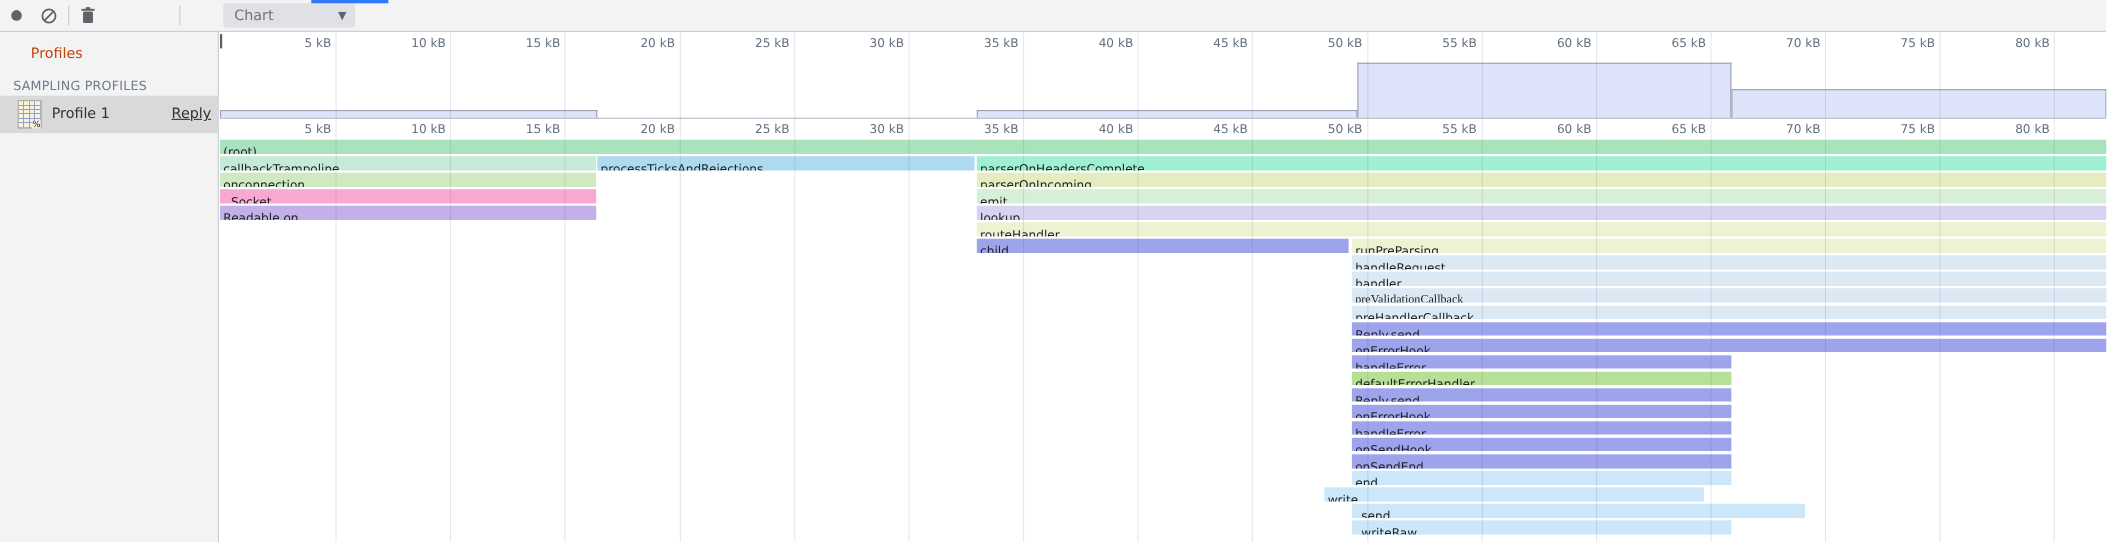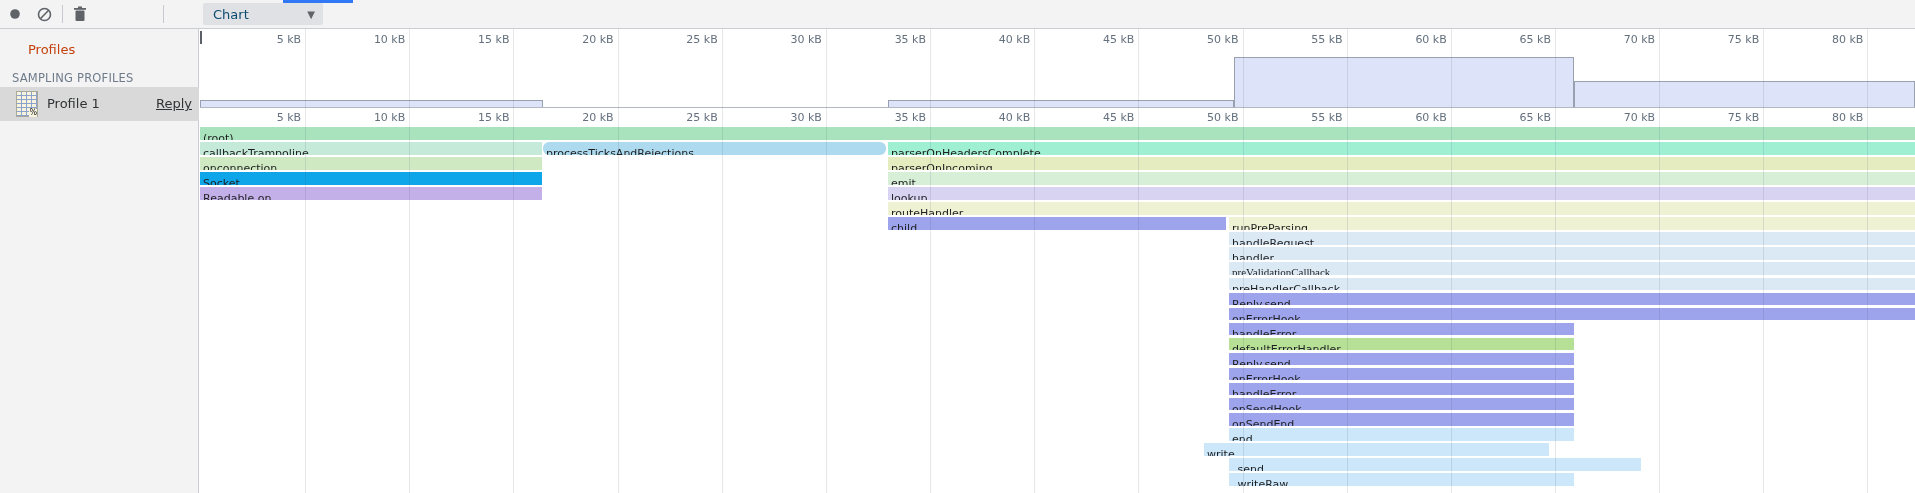--- a/index.html
+++ b/index.html
@@ -7,21 +7,21 @@
        font-family:"DejaVu Sans","Liberation Sans",sans-serif;-webkit-font-smoothing:antialiased;}
 
   
   .toolbar{position:absolute;left:0;top:0;width:1915px;height:28px;background:#f3f3f4;
            border-bottom:1px solid #cacdd1;z-index:30;}
   .tab-indicator{position:absolute;left:283px;top:0;width:70px;height:3px;z-index:40;}
   .tb-icon{position:absolute;top:4px;width:20px;height:20px;display:flex;align-items:center;justify-content:center;cursor:pointer;}
   .tb-divider{position:absolute;top:5px;width:1px;height:18px;background:#c6c9cd;}
   .chart-select{position:absolute;left:203px;top:3px;width:120px;height:22px;background:#dfe1e5;
                 border-radius:2px;display:flex;align-items:center;cursor:pointer;}
-  .chart-select .lbl{font-size:13px;color:#0c4a6e;padding-left:10px;flex:1;}
+  .chart-select .lbl{font-size:13px;color:#737373;padding-left:10px;flex:1;}
   .chart-select .caret{font-size:10px;color:#5f6368;padding-right:8px;}
 
   
   .sidebar{position:absolute;left:0;top:29px;width:199px;height:464px;background:#f3f3f4;
            border-right:1px solid #c9ccd0;box-sizing:border-box;z-index:20;}
   .sb-title{position:absolute;left:12px;top:13px;font-size:13px;color:#c2410c;margin-left:16px;}
   .sb-section{position:absolute;left:12px;top:42px;font-size:11.5px;color:#6e7b8a;letter-spacing:.2px;}
   .sb-row{position:absolute;left:0;top:58px;width:199px;height:34px;background:#d9d9d9;cursor:pointer;}
   .profile-icon{position:absolute;left:16px;top:4px;width:22px;height:26px;background:#f7f3de;
                 border:1px solid #a9a99b;box-sizing:border-box;
@@ -151,25 +151,25 @@
         <div class="ruler-tick" style="left: 1082.65px;">55 kB</div>
         <div class="ruler-tick" style="left: 1186.8px;">60 kB</div>
         <div class="ruler-tick" style="left: 1290.95px;">65 kB</div>
         <div class="ruler-tick" style="left: 1395.1px;">70 kB</div>
         <div class="ruler-tick" style="left: 1499.25px;">75 kB</div>
         <div class="ruler-tick" style="left: 1603.4px;">80 kB</div>
       </div>
     <div id="flame-rows">
         <div class="bar" style="left: 0px; width: 1715px; top: 98px; height: 12.6px; background: rgb(169, 227, 189);"><span>(root)</span></div>
         <div class="bar" style="left: 0px; width: 342px; top: 113.05px; height: 12.6px; background: rgb(198, 234, 217);"><span>callbackTrampoline</span></div>
-        <div class="bar" style="left: 343px; width: 343px; top: 113.05px; height: 12.6px; background: rgb(174, 218, 239); border-radius: 6px;"><span>processTicksAndRejections</span></div>
+        <div class="bar" style="left: 343px; width: 343px; top: 113.05px; height: 12.6px; background: rgb(174, 218, 239);"><span>processTicksAndRejections</span></div>
         <div class="bar" style="left: 688px; width: 1027px; top: 113.05px; height: 12.6px; background: rgb(159, 240, 211);"><span>parserOnHeadersComplete</span></div>
         <div class="bar" style="left: 0px; width: 342px; top: 128.1px; height: 12.6px; background: rgb(207, 234, 194);"><span>onconnection</span></div>
         <div class="bar" style="left: 688px; width: 1027px; top: 128.1px; height: 12.6px; background: rgb(228, 236, 192);"><span>parserOnIncoming</span></div>
-        <div class="bar" style="left: 0px; width: 342px; top: 143.15px; height: 12.6px; background: #0ea5e9;"><span>Socket</span></div>
+        <div class="bar" style="left: 0px; width: 342px; top: 143.15px; height: 12.6px; background: #f9a8d4; padding-left: 7px;"><span>Socket</span></div>
         <div class="bar" style="left: 688px; width: 1027px; top: 143.15px; height: 12.6px; background: rgb(216, 239, 215);"><span>emit</span></div>
         <div class="bar" style="left: 0px; width: 342px; top: 158.2px; height: 12.6px; background: rgb(195, 176, 232);"><span>Readable.on</span></div>
         <div class="bar" style="left: 688px; width: 1027px; top: 158.2px; height: 12.6px; background: rgb(217, 211, 242);"><span>lookup</span></div>
         <div class="bar" style="left: 688px; width: 1027px; top: 173.25px; height: 12.6px; background: rgb(239, 241, 211);"><span>routeHandler</span></div>
         <div class="bar dotted" style="left: 688px; width: 338px; top: 188.3px; height: 12.6px; background: rgb(158, 164, 236);"><span>child</span></div>
         <div class="bar" style="left: 1029px; width: 686px; top: 188.3px; height: 12.6px; background: rgb(239, 241, 211);"><span>runPreParsing</span></div>
         <div class="bar" style="left: 1029px; width: 686px; top: 203.35px; height: 12.6px; background: rgb(219, 233, 245);"><span>handleRequest</span></div>
         <div class="bar" style="left: 1029px; width: 686px; top: 218.4px; height: 12.6px; background: rgb(219, 233, 245);"><span>handler</span></div>
         <div class="bar" style="left: 1029px; width: 756px; top: 233.45px; height: 12.6px; background: rgb(219, 233, 245); font-family: Liberation Serif, serif;"><span>preValidationCallback</span></div>
         <div class="bar" style="left: 1029px; width: 686px; top: 248.5px; height: 12.6px; background: rgb(219, 233, 245);"><span>preHandlerCallback</span></div>

